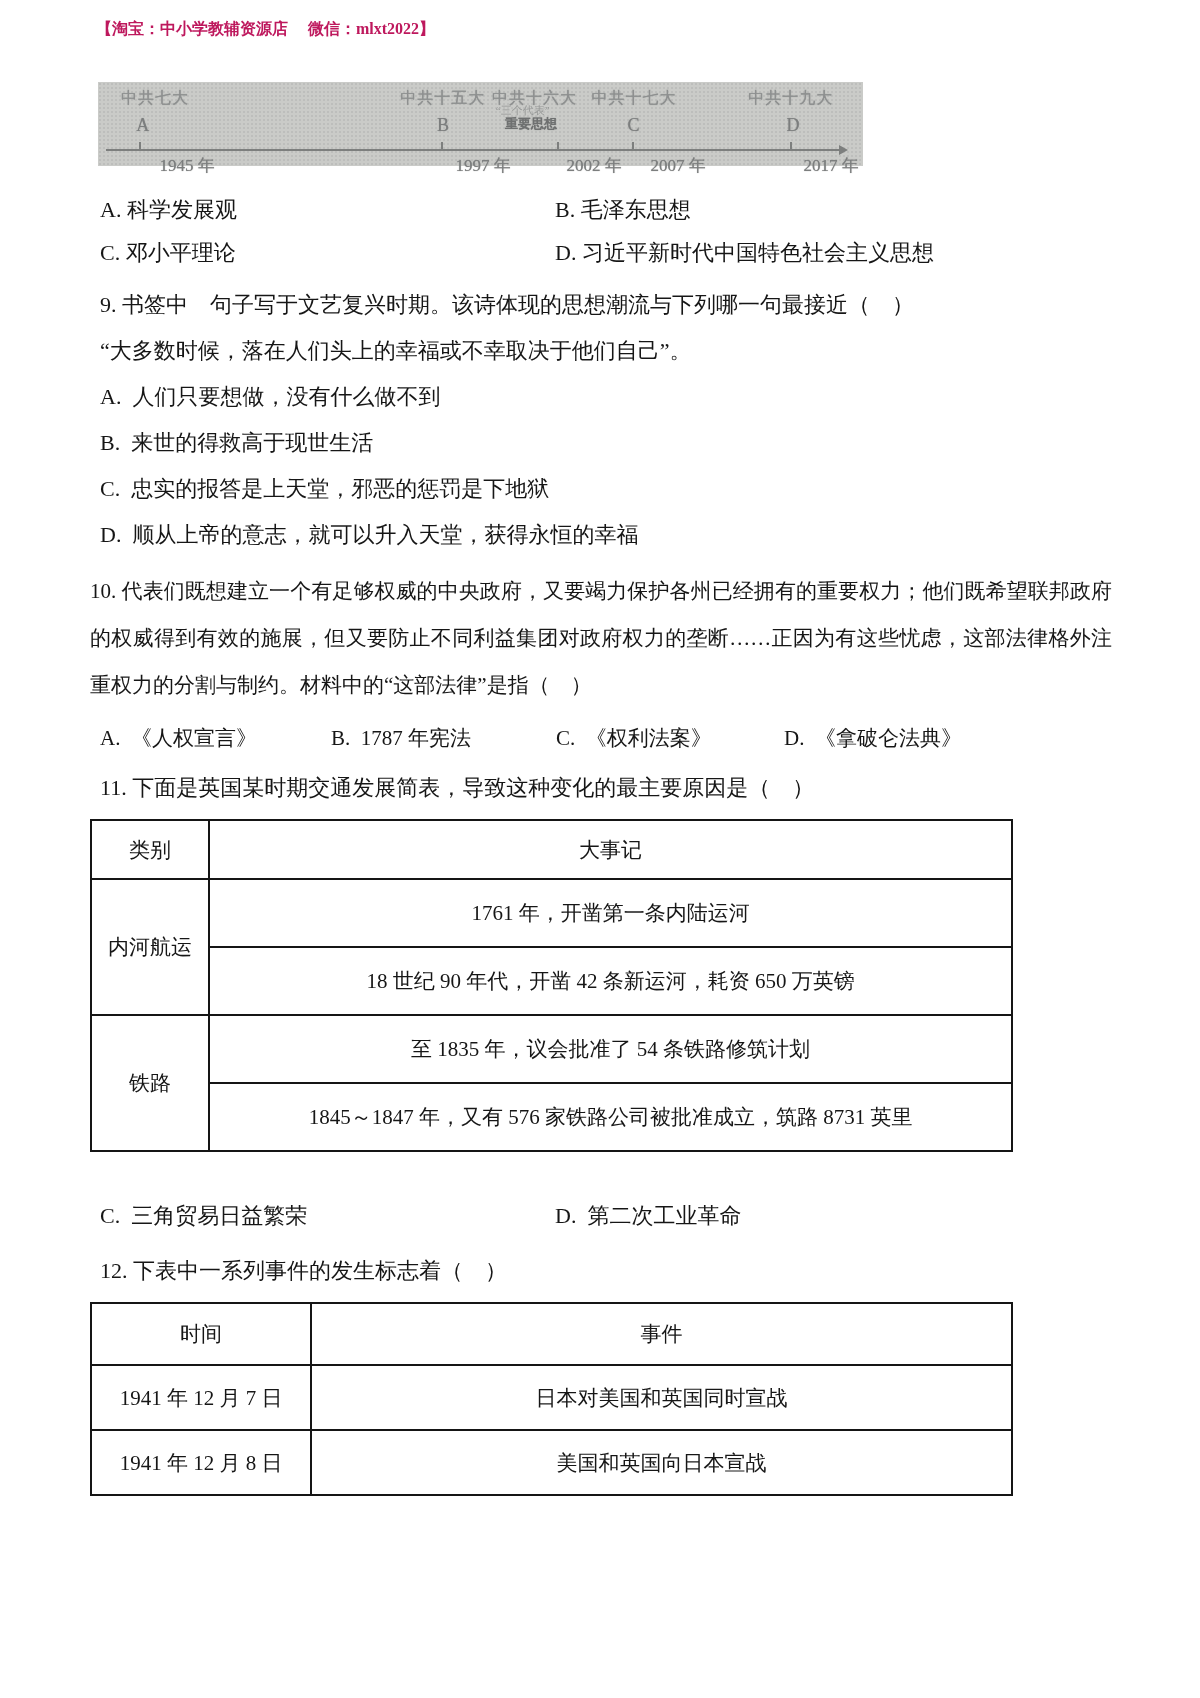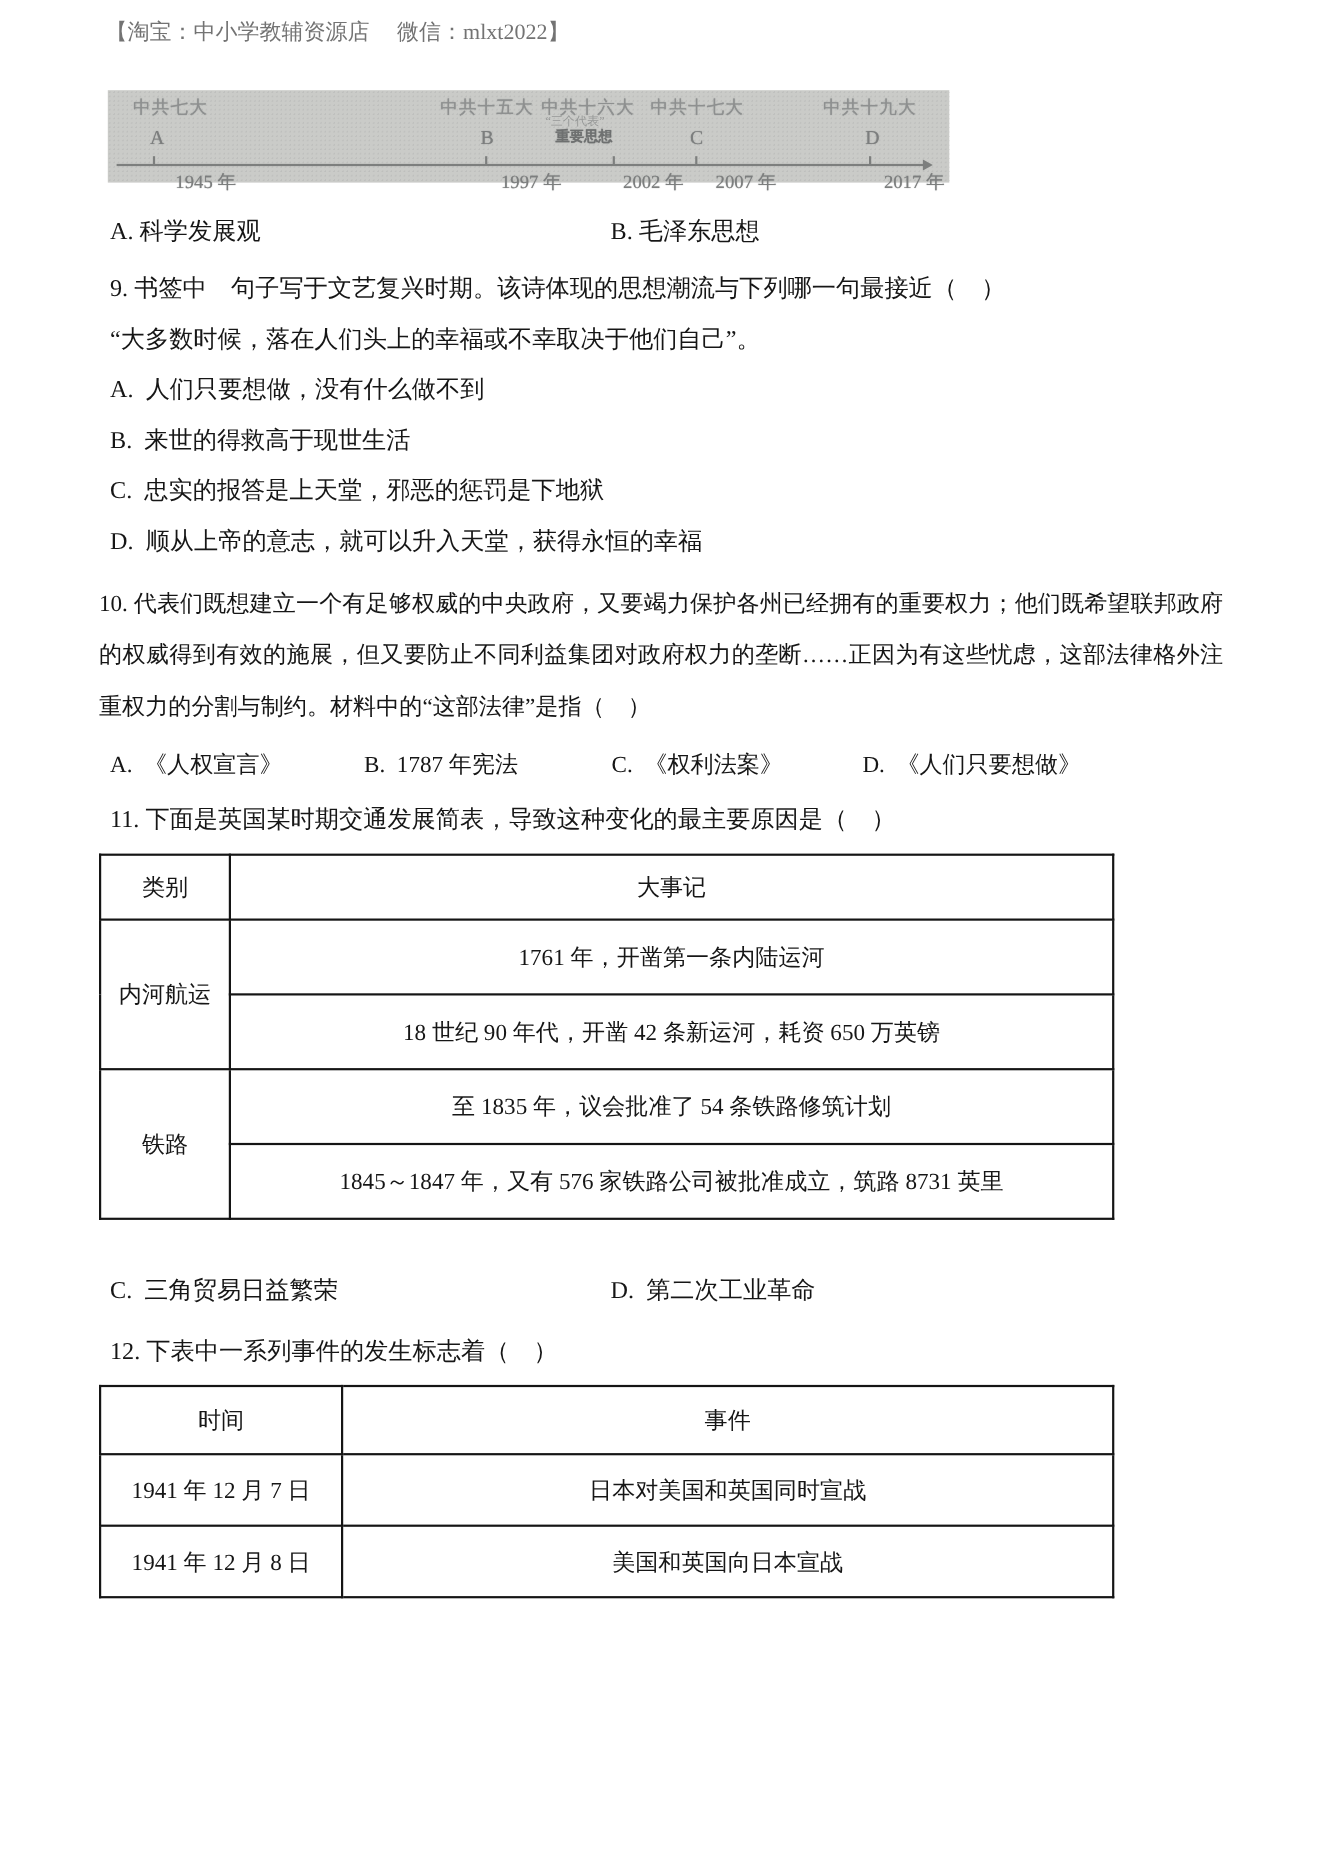--- a/index.html
+++ b/index.html
@@ -4,21 +4,21 @@
 <style>
   * { margin:0; padding:0; box-sizing:border-box; }
   html,body { background:#ffffff; }
   body {
     width:1200px; height:1698px;
     font-family:"Liberation Serif","DejaVu Serif",serif;
     color:#161616;
   }
   .page { width:1200px; height:1698px; padding:16px 88px 0 90px; overflow:hidden; position:relative; }
 
-  .watermark { font-size:20px; line-height:26px; white-space:pre-wrap; padding-left:6px; color:#737373; }
+  .watermark { font-size:16px; line-height:26px; white-space:pre-wrap; padding-left:6px; color:#be185d;font-weight:bold; }
 
   
   .timeline-box {
     position:relative; margin-top:40px; margin-left:8px;
     width:765px; height:84px;
     background-color:#cacbc8;
     background-image:radial-gradient(#bdbebc 0.8px, rgba(0,0,0,0) 0.8px);
     background-size:4px 4px;
   }
   .tl-name { position:absolute; top:6px; font-size:16px; color:#8e9090; letter-spacing:1px; white-space:nowrap; text-shadow:0 0 1px rgba(118,120,120,.8); }
@@ -100,38 +100,42 @@
     <span class="tl-year p2y">2002 年</span>
     <span class="tl-year p3y">2007 年</span>
     <span class="tl-year p4y">2017 年</span>
   </div>
 
   <div class="q8">
     <div class="line two-col">
       <span class="c1">A. 科学发展观</span>
       <span>B. 毛泽东思想</span>
     </div>
+    <div class="line two-col">
+      <span class="c1">C. 邓小平理论</span>
+      <span>D. 习近平新时代中国特色社会主义思想</span>
+    </div>
   </div>
 
   <div class="q9">
     <div class="line">9. 书签中　句子写于文艺复兴时期。该诗体现的思想潮流与下列哪一句最接近（　）</div>
     <div class="line">“大多数时候，落在人们头上的幸福或不幸取决于他们自己”。</div>
     <div class="line">A.  人们只要想做，没有什么做不到</div>
     <div class="line">B.  来世的得救高于现世生活</div>
     <div class="line">C.  忠实的报答是上天堂，邪恶的惩罚是下地狱</div>
     <div class="line">D.  顺从上帝的意志，就可以升入天堂，获得永恒的幸福</div>
   </div>
 
   <div class="q10">
     <div class="para">10. 代表们既想建立一个有足够权威的中央政府，又要竭力保护各州已经拥有的重要权力；他们既希望联邦政府的权威得到有效的施展，但又要防止不同利益集团对政府权力的垄断……正因为有这些忧虑，这部法律格外注重权力的分割与制约。材料中的“这部法律”是指（　）</div>
     <div class="q10-opts">
       <span class="o1">A.  《人权宣言》</span>
       <span class="o2">B.  1787 年宪法</span>
       <span class="o3">C.  《权利法案》</span>
-      <span>D.  《人们只要想做》</span>
+      <span>D.  《拿破仑法典》</span>
     </div>
   </div>
 
   <div class="line q11-line">11. 下面是英国某时期交通发展简表，导致这种变化的最主要原因是（　）</div>
 
   <table class="t1">
     <tbody>
         <tr>
       <th class="col-cat">类别</th>
       <th>大事记</th>

